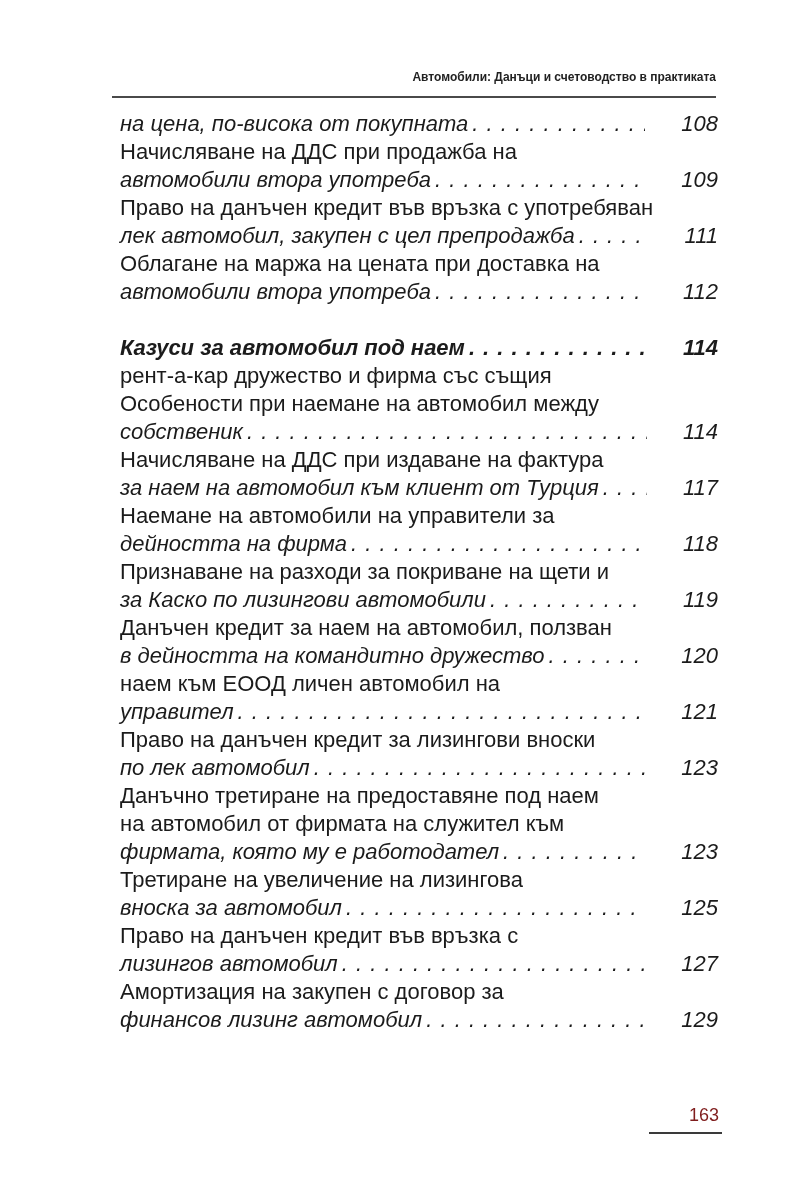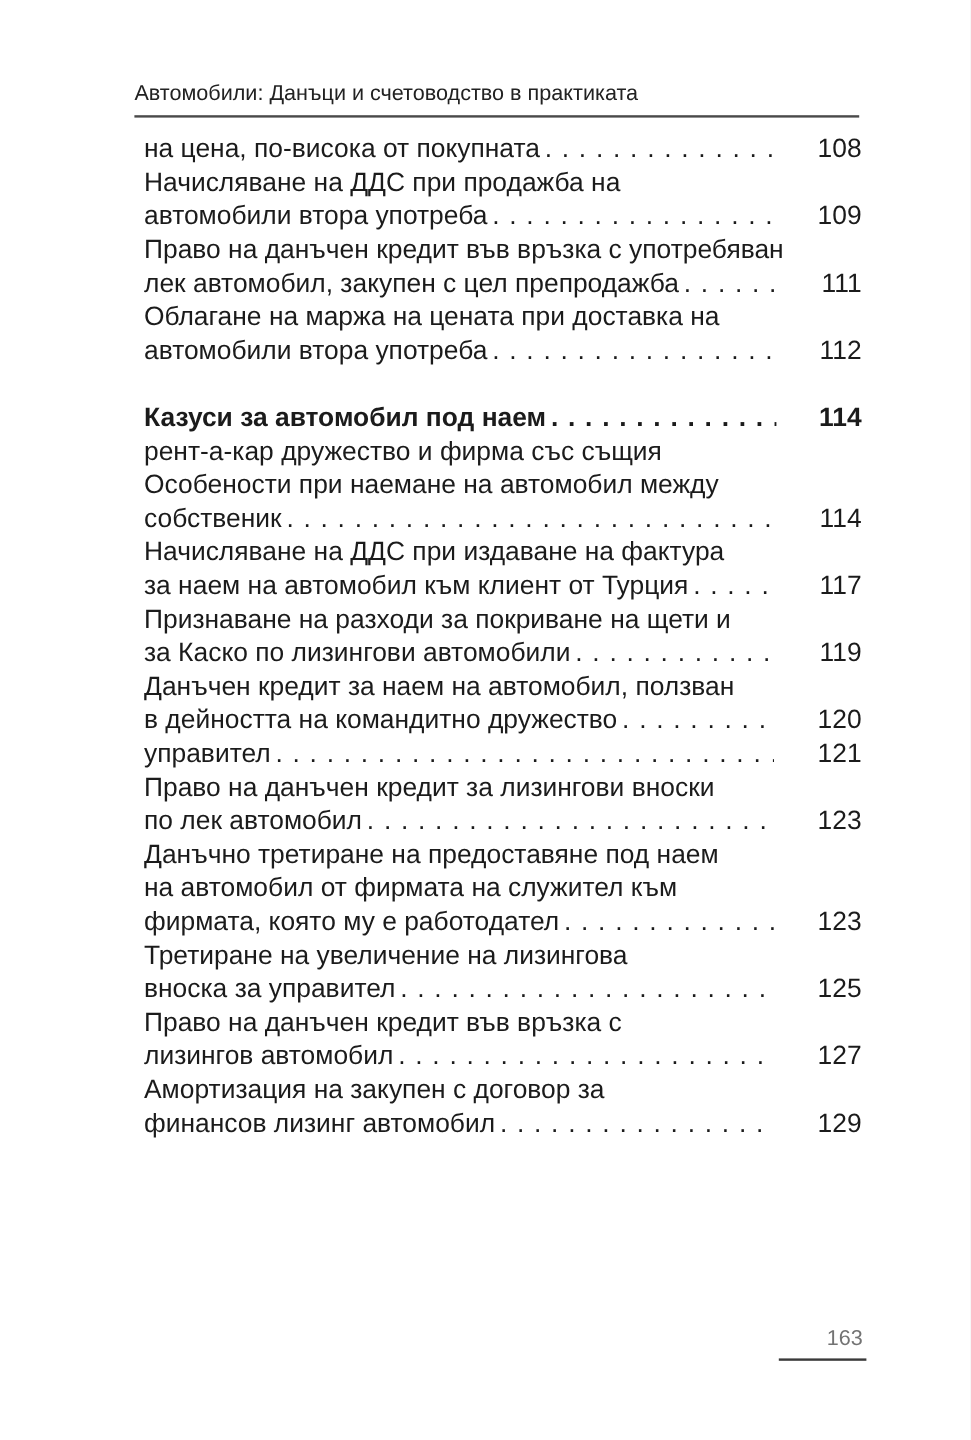--- a/index.html
+++ b/index.html
@@ -15,24 +15,25 @@
     overflow: hidden;
   }
   
   .header {
     position: absolute;
     top: 66px;
     left: 112px;
     width: 604px;
   }
   .header-title {
-    text-align: left;
-    font-size: 18px;
+    text-align: right;
+    font-size: 12px;
     line-height: 22px;
     color: #222;
+    font-weight: bold;
   }
   .header-rule {
     margin-top: 8px;
     border-top: 2px solid #4a4a4a;
     height: 0;
   }
   
   .toc {
     position: absolute;
     top: 110px;
@@ -40,20 +41,21 @@
     width: 598px;
     font-size: 22px;
     line-height: 28px;
   }
   .entry { font-weight: normal; }
   .entry.heading { font-weight: bold; margin-top: 28px; }
   .line { white-space: nowrap; }
   .line.last {
     display: flex;
     align-items: center;
+    font-style: italic;
   }
   .line.last .txt { flex: none; }
   .leader {
     flex: 1 1 auto;
     overflow: hidden;
     white-space: nowrap;
     letter-spacing: 1px;
     padding: 0 2px 0 4px;
     color: #1b1b1b;
   }
@@ -69,21 +71,21 @@
   .footer {
     position: absolute;
     top: 1104px;
     right: 87px;
     text-align: right;
   }
   .footer-number {
     font-size: 18px;
     line-height: 22px;
     padding-right: 3px;
-    color: #737373;
+    color: #7f1d1d;
   }
   .footer-rule {
     margin-top: 6px;
     margin-left: auto;
     width: 73px;
     border-top: 2px solid #3a3a3a;
     height: 0;
   }
 </style>
 </head>
@@ -146,36 +148,45 @@
       </div>
       <div class="entry">
         <div class="line">Начисляване на ДДС при издаване на фактура</div>
         <div class="line last">
           <span class="txt">за наем на автомобил към клиент от Турция</span>
           <span class="leader"></span>
           <span class="pg">117</span>
         </div>
       </div>
       <div class="entry">
+        <div class="line">Наемане на автомобили на управители за</div>
+        <div class="line last">
+          <span class="txt">дейността на фирма</span>
+          <span class="leader"></span>
+          <span class="pg">118</span>
+        </div>
+      </div>
+      <div class="entry">
         <div class="line">Признаване на разходи за покриване на щети и</div>
         <div class="line last">
           <span class="txt">за Каско по лизингови автомобили</span>
           <span class="leader"></span>
           <span class="pg">119</span>
         </div>
       </div>
       <div class="entry">
         <div class="line">Данъчен кредит за наем на автомобил, ползван</div>
         <div class="line last">
           <span class="txt">в дейността на командитно дружество</span>
           <span class="leader"></span>
           <span class="pg">120</span>
         </div>
       </div>
       <div class="entry">
+        <div class="line">наем към ЕООД личен автомобил на</div>
         <div class="line last">
           <span class="txt">управител</span>
           <span class="leader"></span>
           <span class="pg">121</span>
         </div>
       </div>
       <div class="entry">
         <div class="line">Право на данъчен кредит за лизингови вноски</div>
         <div class="line last">
           <span class="txt">по лек автомобил</span>
@@ -188,21 +199,21 @@
         <div class="line">на автомобил от фирмата на служител към</div>
         <div class="line last">
           <span class="txt">фирмата, която му е работодател</span>
           <span class="leader"></span>
           <span class="pg">123</span>
         </div>
       </div>
       <div class="entry">
         <div class="line">Третиране на увеличение на лизингова</div>
         <div class="line last">
-          <span class="txt">вноска за управител</span>
+          <span class="txt">вноска за автомобил</span>
           <span class="leader"></span>
           <span class="pg">125</span>
         </div>
       </div>
       <div class="entry">
         <div class="line">Право на данъчен кредит във връзка с</div>
         <div class="line last">
           <span class="txt">лизингов автомобил</span>
           <span class="leader"></span>
           <span class="pg">127</span>

